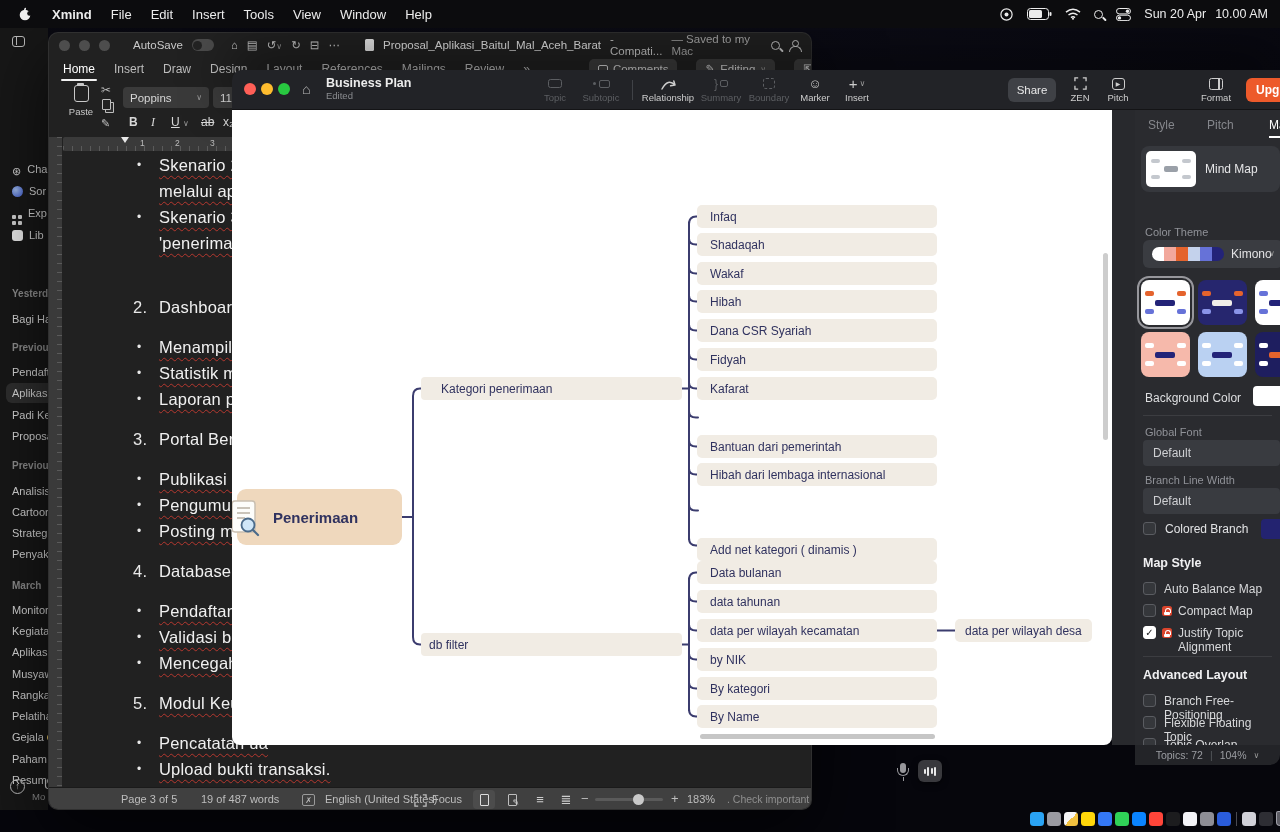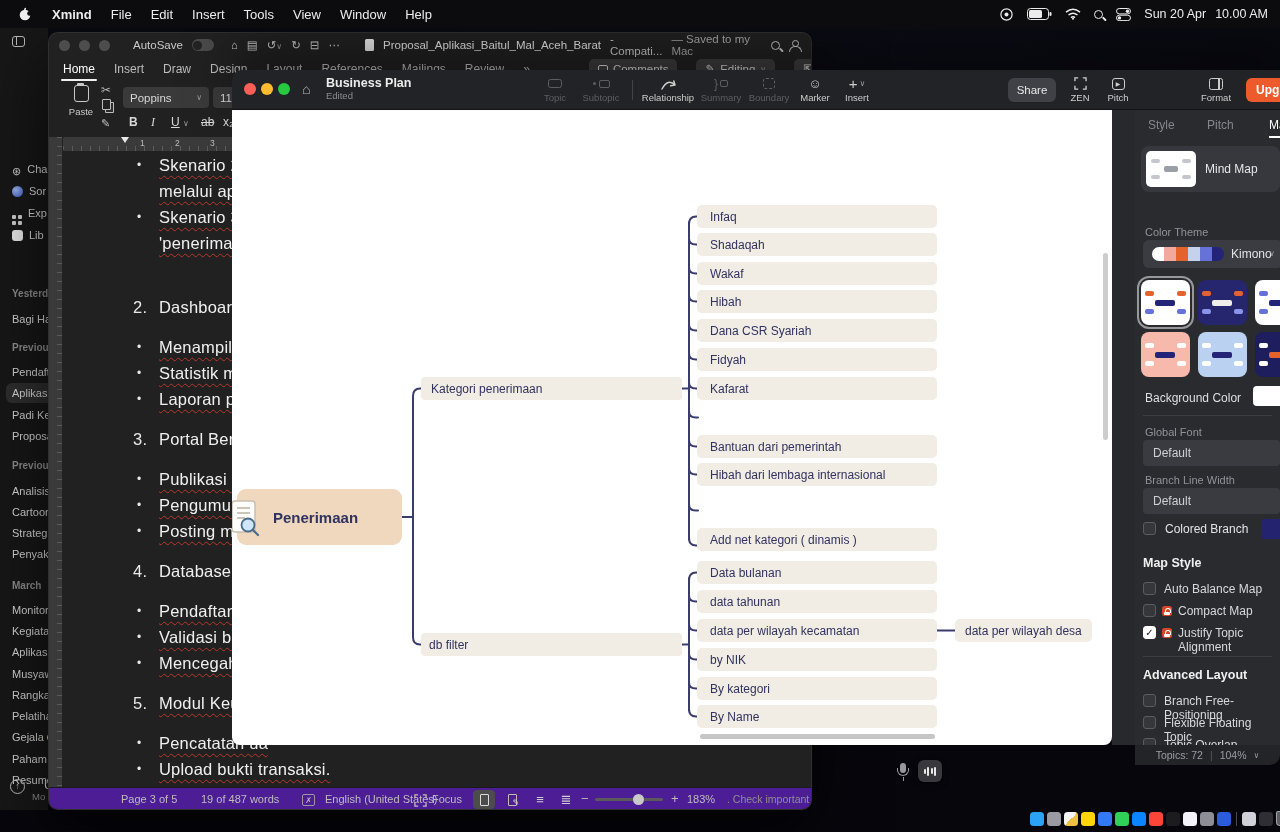--- a/index.html
+++ b/index.html
@@ -29,21 +29,21 @@
   .w-tools{position:absolute;left:0;top:48px;width:100%;height:56px;}
   .fontbox{position:absolute;background:#3a3a3a;border-radius:4px;color:#d6d6d6;font-size:11.5px;display:flex;align-items:center;padding:0 7px;height:21px;}
   .w-hruler{position:absolute;left:14px;top:104px;width:740px;height:14px;background:#3a3a3a;border-radius:2px;color:#bdbdbd;font-size:8.5px;background-image:repeating-linear-gradient(90deg,#5a5a5a 0 1px,transparent 1px 9px);background-size:100% 5px;background-position:0 100%;background-repeat:no-repeat;}
   .w-vruler{position:absolute;left:0px;top:104px;width:13px;height:650px;background:#3a3a3a;background-image:repeating-linear-gradient(180deg,#5a5a5a 0 1px,transparent 1px 9px);background-size:5px 100%;background-position:100% 0;background-repeat:no-repeat;}
   .w-doc{position:absolute;left:62px;top:118px;width:700px;height:636px;overflow:hidden;color:#f0f0f0;font-size:16.5px;letter-spacing:.2px;}
   .wline{position:absolute;white-space:nowrap;}
   .wline .mk{position:absolute;left:22px;color:#e8e8e8;}
   .wline .mkb{position:absolute;left:26px;font-size:12px;top:2px;color:#e8e8e8;}
   .wline .tx{position:absolute;left:48px;}
   .sp{text-decoration:underline;text-decoration-style:wavy;text-decoration-color:#b5382f;text-decoration-thickness:1px;text-underline-offset:4px;}
-  .w-status{position:absolute;left:0;top:754px;width:100%;height:24px;background:#4c1d95;border-top:1px solid #1a1a1a;font-size:11px;color:#bdbdbd;}
+  .w-status{position:absolute;left:0;top:754px;width:100%;height:24px;background:#404040;border-top:1px solid #1a1a1a;font-size:11px;color:#bdbdbd;}
   .ws{position:absolute;top:5px;white-space:nowrap;}
   .vbtn{position:absolute;top:2px;width:22px;height:19px;border-radius:4px;display:flex;align-items:center;justify-content:center;color:#cdcdcd;font-size:11px;}
   
   .xmind{position:absolute;left:232px;top:70px;width:1048px;height:695px;z-index:3;}
   .x-top{position:absolute;left:0;top:0;width:1048px;height:40px;background:#222327;border-radius:10px 0 0 0;border-bottom:1px solid #141416;box-shadow:0 -18px 50px rgba(0,0,0,.5);}
   .tl{position:absolute;top:13px;width:12px;height:12px;border-radius:50%;}
   .xtool{position:absolute;top:5px;width:46px;text-align:center;font-size:9.5px;}
   .xtool .ic{height:17px;display:flex;align-items:center;justify-content:center;}
   .en{color:#cdcdcd;} .dis{color:#5c5e62;}
   .x-canvas{position:absolute;left:0;top:40px;width:880px;height:635px;background:#ffffff;border-radius:0 0 8px 8px;overflow:hidden;}
@@ -481,33 +481,33 @@
       <div class="node" style="left:5px;top:379px;width:165px;height:56px;background:#EFD8BD;border-radius:9px;padding-left:36px;font-size:15px;font-weight:700;">Penerimaan</div>
       <svg class="abs" style="left:-3px;top:389px;" width="34" height="38" viewBox="0 0 34 38">
         <rect x="3" y="2" width="23" height="31" rx="3" fill="#fdfdfb" stroke="#c9bfb1" stroke-width="1.5"></rect>
         <line x1="8" y1="9" x2="21" y2="9" stroke="#b9b1a4" stroke-width="1.5"></line>
         <line x1="8" y1="14" x2="21" y2="14" stroke="#b9b1a4" stroke-width="1.5"></line>
         <line x1="8" y1="19" x2="16" y2="19" stroke="#b9b1a4" stroke-width="1.5"></line>
         <circle cx="19" cy="26" r="6.5" fill="#cfe6f8" stroke="#4a6a8a" stroke-width="1.8"></circle>
         <line x1="24" y1="31" x2="29" y2="36" stroke="#4a6a8a" stroke-width="2.2" stroke-linecap="round"></line>
       </svg>
 
-      <div class="node" style="left:189px;top:267px;width:261px;height:23px;border-radius:4px;padding-left:10px;">Kategori penerimaan</div>
+      <div class="node" style="left:189px;top:267px;width:261px;height:23px;border-radius:4px;padding-left:20px;">Kategori penerimaan</div>
       <div class="node" style="left:189px;top:523px;width:261px;height:23px;border-radius:4px;padding-left:8px;">db filter</div>
 
       <div class="node" style="left:465px;top:95px;width:240px;height:23px;">Infaq</div>
       <div class="node" style="left:465px;top:123px;width:240px;height:23px;">Shadaqah</div>
       <div class="node" style="left:465px;top:152px;width:240px;height:23px;">Wakaf</div>
       <div class="node" style="left:465px;top:180px;width:240px;height:23px;">Hibah</div>
       <div class="node" style="left:465px;top:209px;width:240px;height:23px;">Dana CSR Syariah</div>
       <div class="node" style="left:465px;top:238px;width:240px;height:23px;">Fidyah</div>
       <div class="node" style="left:465px;top:267px;width:240px;height:23px;">Kafarat</div>
       <div class="node" style="left:465px;top:325px;width:240px;height:23px;">Bantuan dari pemerintah</div>
       <div class="node" style="left:465px;top:353px;width:240px;height:23px;">Hibah dari lembaga internasional</div>
-      <div class="node" style="left:465px;top:418px;width:240px;height:23px;">Add net kategori ( dinamis )</div>
+      <div class="node" style="left:465px;top:428px;width:240px;height:23px;">Add net kategori ( dinamis )</div>
 
       <div class="node" style="left:465px;top:480px;width:240px;height:23px;">data tahunan</div>
       <div class="node" style="left:465px;top:451px;width:240px;height:23px;">Data bulanan</div>
       <div class="node" style="left:465px;top:509px;width:240px;height:23px;">data per wilayah kecamatan</div>
       <div class="node" style="left:465px;top:538px;width:240px;height:23px;">by NIK</div>
       <div class="node" style="left:465px;top:567px;width:240px;height:23px;">By kategori</div>
       <div class="node" style="left:465px;top:595px;width:240px;height:23px;">By Name</div>
 
       <div class="node" style="left:723px;top:509px;height:23px;padding:0 10px;">data per wilayah desa</div>
 

